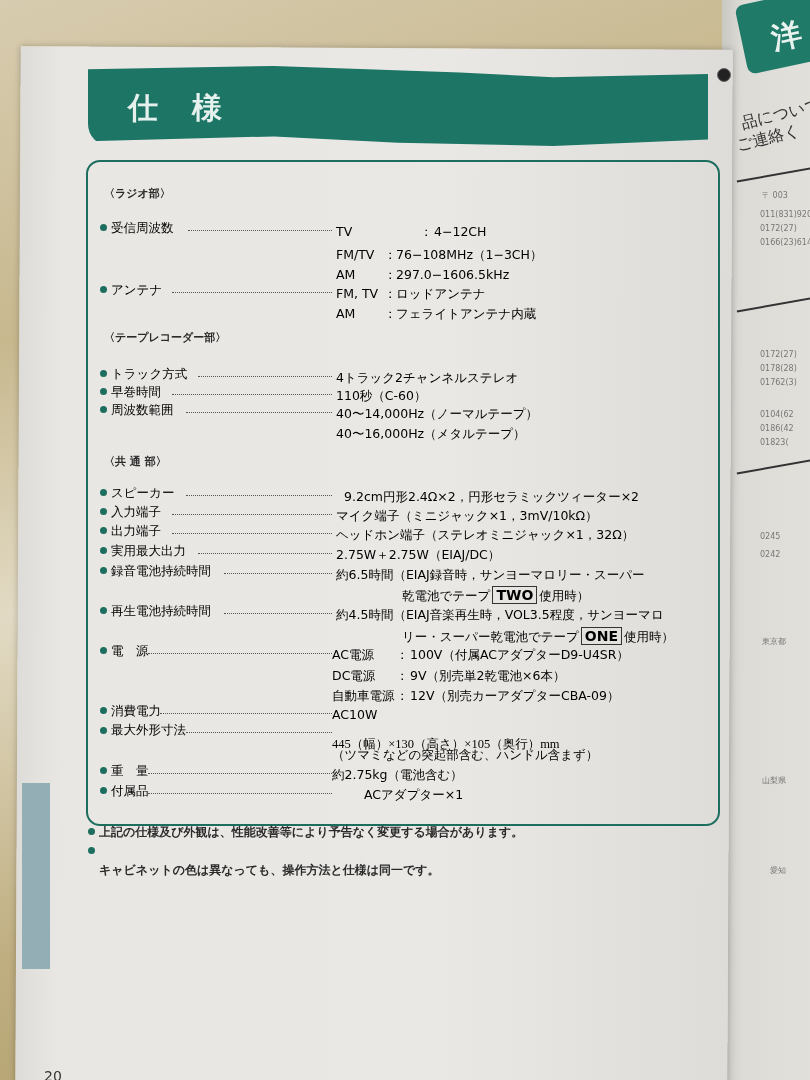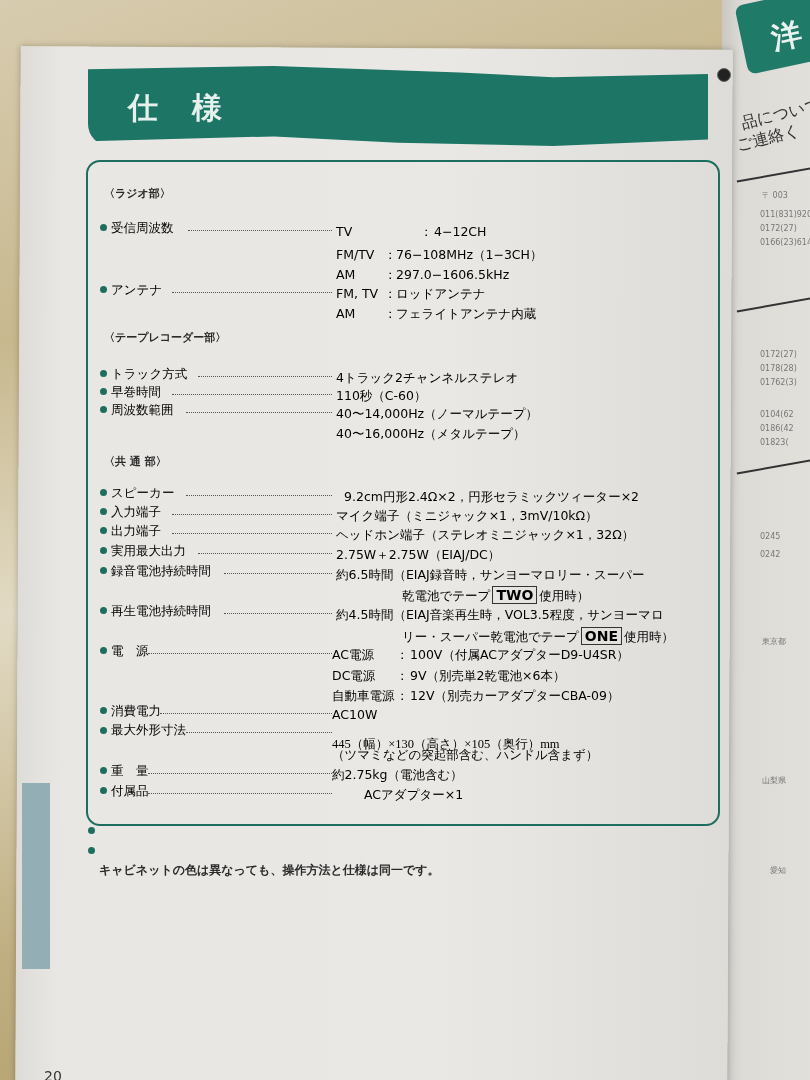--- a/index.html
+++ b/index.html
@@ -249,18 +249,18 @@
   <span class="bullet"></span><span class="label">重　量</span>
   <span class="leader" style="left:48px;width:184px;"></span>
   <span class="val" style="left:232px;top:4px;">約2.75kg（電池含む）</span>
 </div>
 <div class="row" style="top:783px;">
   <span class="bullet"></span><span class="label">付属品</span>
   <span class="leader" style="left:48px;width:184px;"></span>
   <span class="val" style="left:232px;top:4px;margin-left:32px;">ACアダプター×1</span>
 </div>
 
-<div class="notes" style="top:824px;"><span class="bullet"></span></div>
+<div class="notes" style="top:824px;"><span class="bullet"></span><span>上記の仕様及び外観は、性能改善等により予告なく変更する場合があります。</span></div>
 <div class="notes" style="top:844px;"><span class="bullet"></span></div>
 <div class="notes" style="top:862px;left:99px;">キャビネットの色は異なっても、操作方法と仕様は同一です。</div>
 
 <div class="tab-marker"></div>
 <div class="page-num">20</div>
 
 </body></html>

